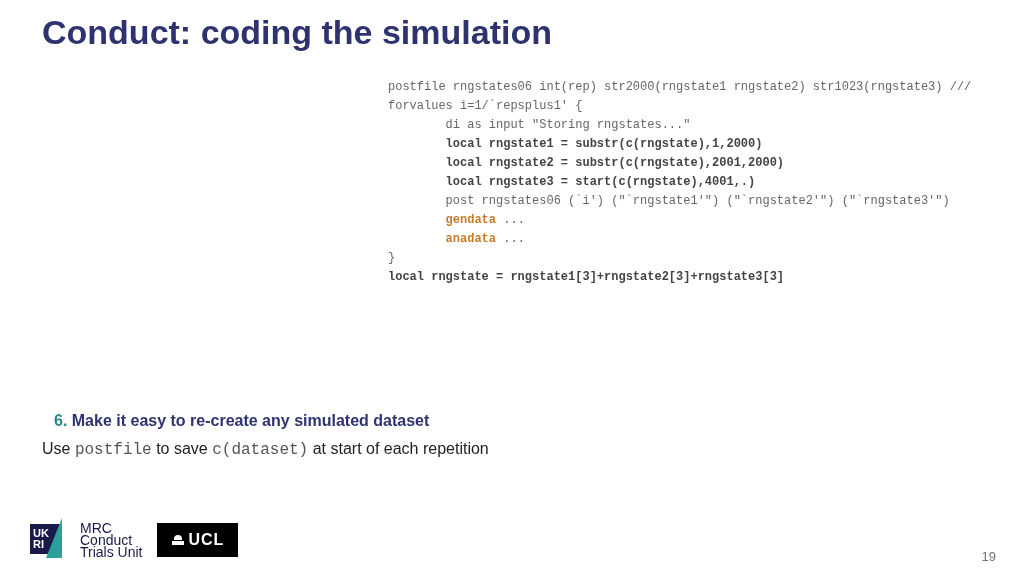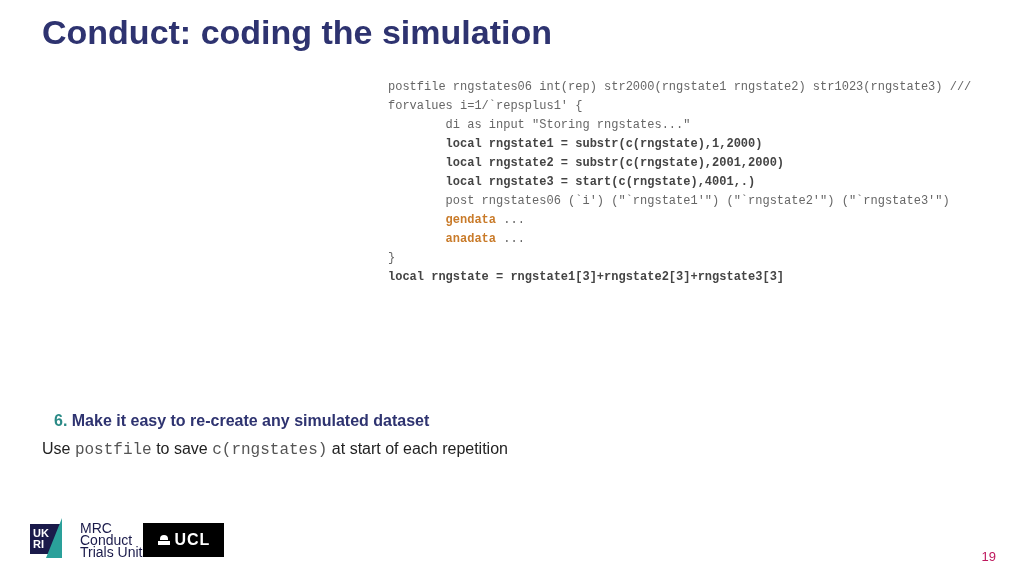--- a/index.html
+++ b/index.html
@@ -48,20 +48,21 @@
     font-size: 16px;
     color: #222;
   }
   .desc .mono { font-family: "Courier New", monospace; color: #555; }
   .footer {
     position: absolute;
     bottom: 14px;
     left: 30px;
     display: flex;
     align-items: center;
+    gap: 14px;
   }
   .ukri {
     display: flex;
     align-items: center;
     gap: 6px;
   }
   .ukri-logo {
     width: 44px;
     height: 44px;
     position: relative;
@@ -124,21 +125,21 @@
     position: absolute;
     bottom: 2px; left: 1px;
     width: 12px; height: 4px;
     background: #fff;
   }
   .pagenum {
     position: absolute;
     bottom: 12px;
     right: 28px;
     font-size: 13px;
-    color: #be185d;
+    color: #737373;
   }
 </style>
 </head>
 <body>
 
 <div class="title">Conduct: coding the simulation</div>
 
 <div class="code-block">
   <div class="line">postfile rngstates06 int(rep) str2000(rngstate1 rngstate2) str1023(rngstate3) ///</div>
   <div class="line">forvalues i=1/`repsplus1' {</div>
@@ -151,21 +152,21 @@
   <div class="line"><span>        </span><span class="kw">anadata</span><span> ...</span></div>
   <div class="line">}</div>
   <div class="line bold">local rngstate = rngstate1[3]+rngstate2[3]+rngstate3[3]</div>
 </div>
 
 <div class="point">
   <span class="num">6.</span><span> Make it easy to re-create any simulated dataset</span>
 </div>
 
 <div class="desc">
-  <span>Use </span><span class="mono">postfile</span><span> to save </span><span class="mono">c(rngstates)</span><span> at start of each repetition</span>
+  <span>Use </span><span class="mono">postfile</span><span> to save </span><span class="mono">c(dataset)</span><span> at start of each repetition</span>
 </div>
 
 <div class="footer">
   <div class="ukri">
     <div class="ukri-logo">
       <div class="sq1"></div>
       <div class="tri"></div>
       <div class="txt"><span>UK</span><br><span>RI</span></div>
     </div>
     <div class="mrc-text">

